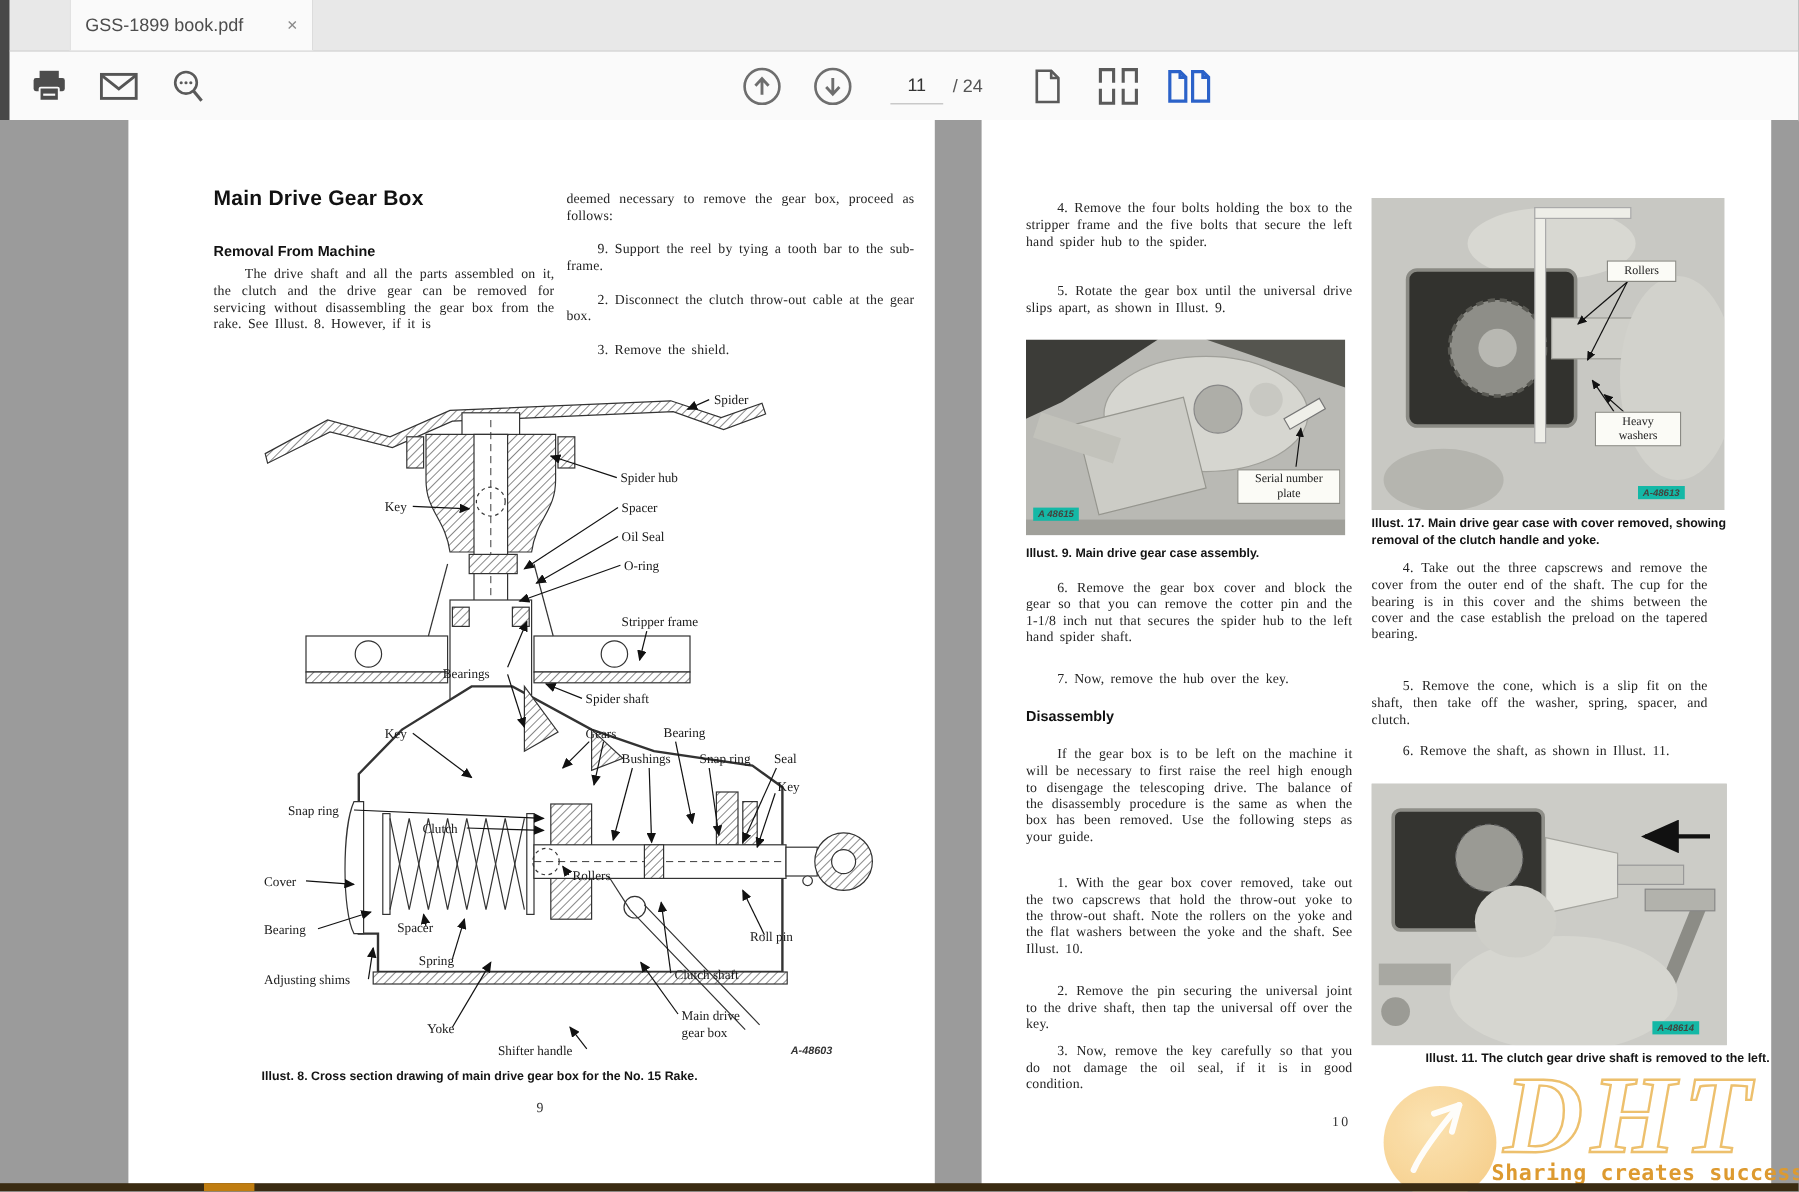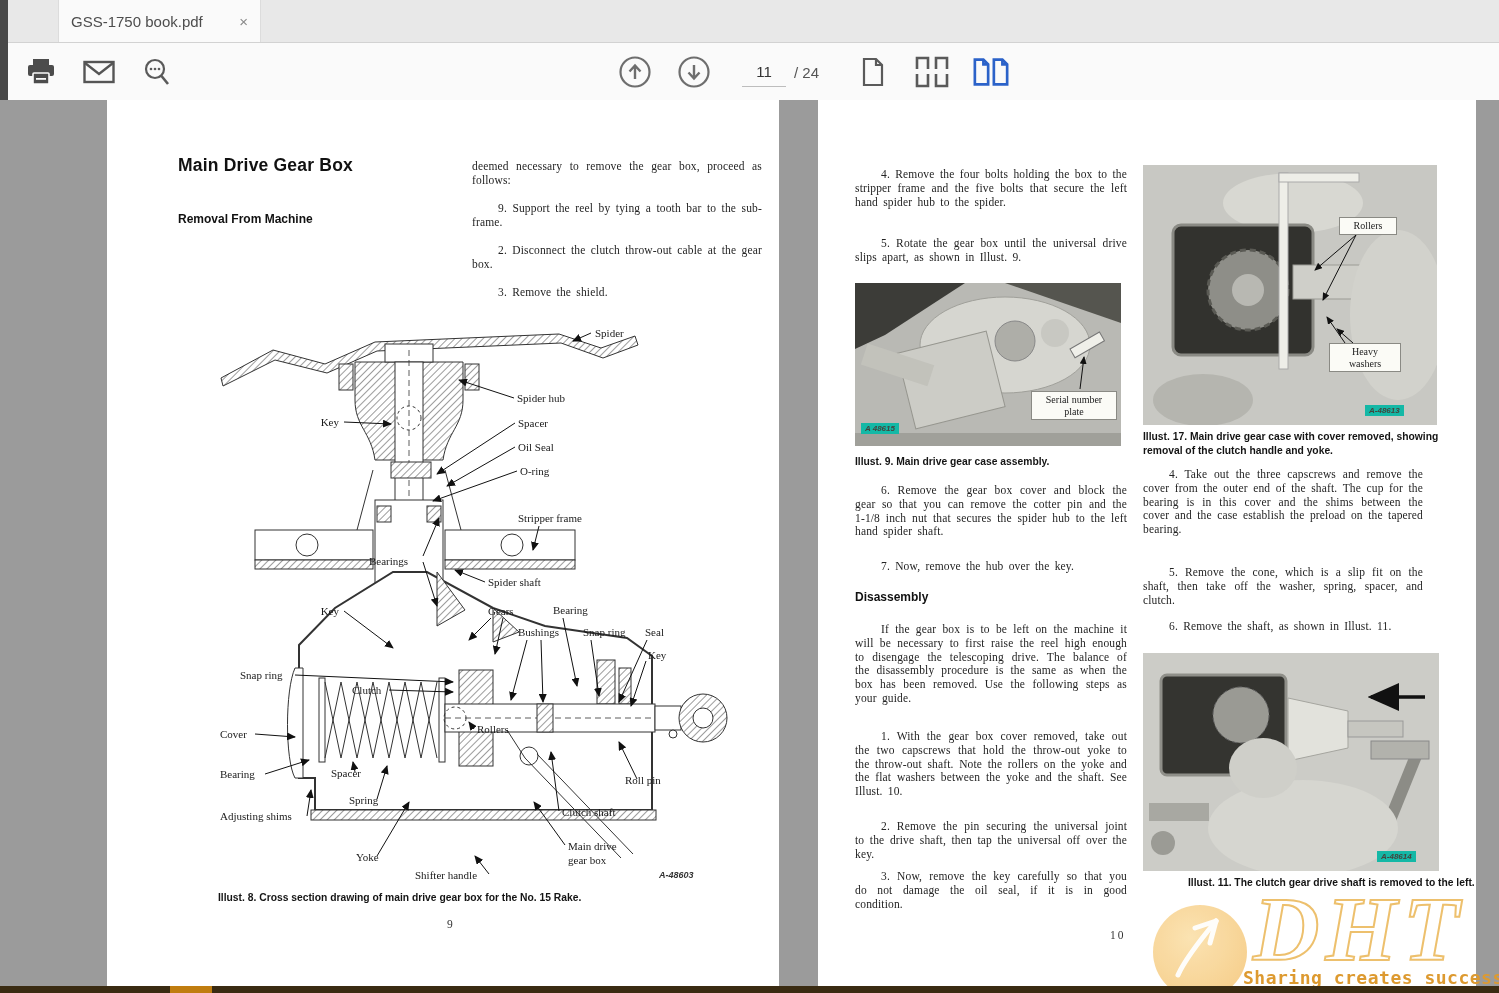--- a/index.html
+++ b/index.html
@@ -42,21 +42,21 @@
   .bottom-bar-segment{position:absolute;left:170px;top:0;width:42px;height:7px;background:#c07d10;}
 </style>
 </head>
 <body>
 
 <div class="screen">
 
   <div class="edge-strip"></div>
   <div class="tabstrip">
     <div class="tab">
-      <span class="tab-title">GSS-1750 book.pdf</span>
+      <span class="tab-title">GSS-1899 book.pdf</span>
       <span class="tab-close">×</span>
     </div>
   </div>
 
   <div class="toolbar">
     <div class="tb-left">
       <div class="tbtn">
         <svg width="30" height="28" viewBox="0 0 30 28">
           <rect x="7" y="1" width="16" height="6" fill="#4c4c4c"></rect>
           <rect x="2" y="7" width="26" height="11" rx="2" fill="#4c4c4c"></rect>
@@ -119,21 +119,22 @@
           <path d="M32,2 L32,7 L37,7" fill="none" stroke="#2b62c9" stroke-width="2.8"></path>
         </svg>
       </div>
     </div>
   </div>
 
   <div class="viewer">
 
     <div class="page page-left">
       <div class="h-title" style="left:71px;top:55px;">Main Drive Gear Box</div>
-      <div class="h-sub" style="left:71px;top:112px;">Removal From Machine</div>
+      <div class="h-sub" style="left:71px;top:102px;">Removal From Machine</div>
+      <div class="para" style="left:71px;top:123px;width:284px;">The drive shaft and all the parts assembled on it, the clutch and the drive gear can be removed for servicing without disassembling the gear box from the rake.  See Illust. 8.  However, if it is</div>
 
       <div class="para noindent" style="left:365px;top:60px;width:290px;">deemed necessary to remove the gear box, proceed as follows:</div>
       <div class="para" style="left:365px;top:102px;width:290px;">9.  Support the reel by tying a tooth bar to the sub-frame.</div>
       <div class="para" style="left:365px;top:144px;width:290px;">2.  Disconnect the clutch throw-out cable at the gear box.</div>
       <div class="para" style="left:365px;top:186px;width:290px;">3.  Remove the shield.</div>
 
       <svg class="diagram" width="545" height="575" viewBox="0 0 545 575">
         <defs>
           <pattern id="hat" patternUnits="userSpaceOnUse" width="5" height="5" patternTransform="rotate(45)">
             <rect width="5" height="5" fill="#fff"></rect>

